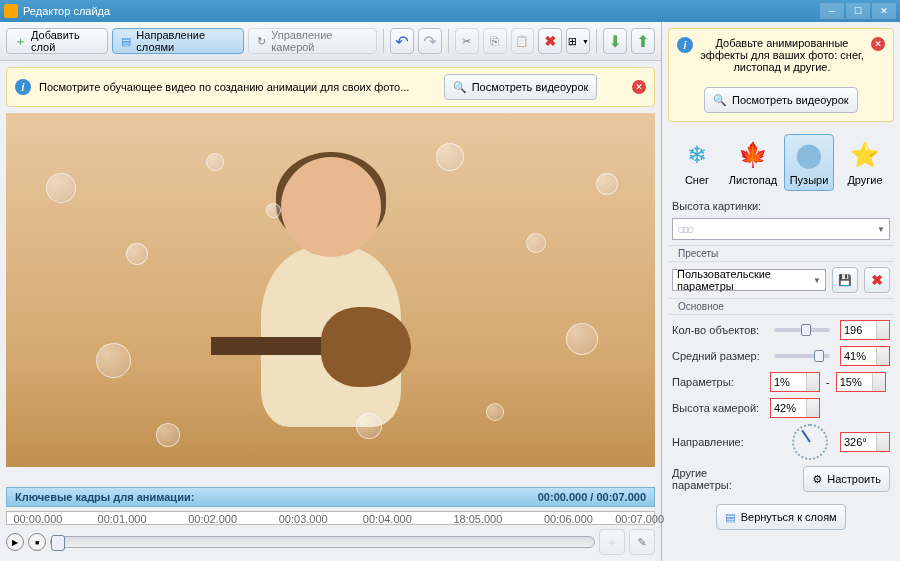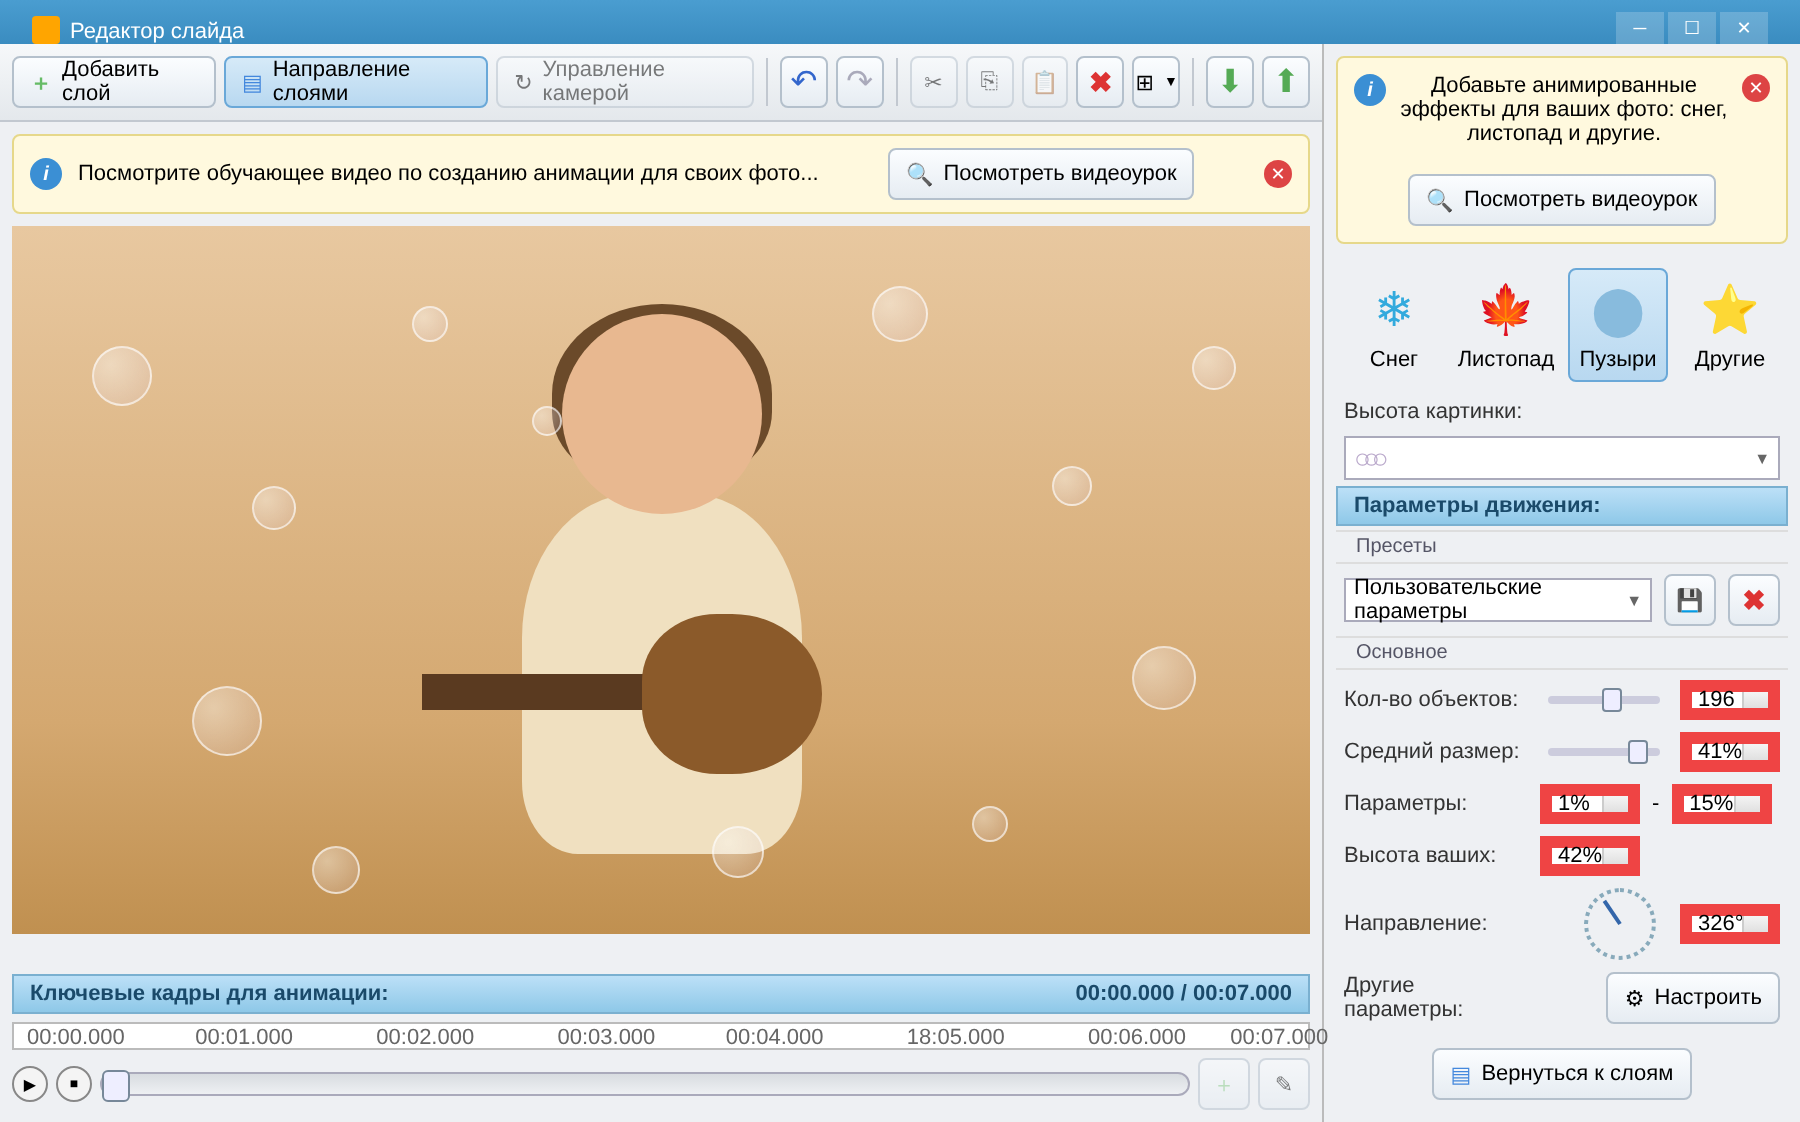--- a/index.html
+++ b/index.html
@@ -1,17 +1,17 @@
 <!DOCTYPE html>
 <html><head>
 <meta charset="utf-8">
 <style>
 *{box-sizing:border-box;margin:0;padding:0;font-family:Tahoma,Arial,sans-serif;font-size:11px}
 body{background:#e8e8e8;width:900px;height:561px;overflow:hidden;display:flex;flex-direction:column}
-.titlebar{background:linear-gradient(#4a9dd0,#3a8cc0);height:22px;display:flex;align-items:flex-end;padding:0 16px;color:#fff}
+.titlebar{background:linear-gradient(#4a9dd0,#3a8cc0);height:22px;display:flex;align-items:center;padding:0 4px;color:#fff}
 .titlebar .app-icon{width:14px;height:14px;background:#ffa500;border-radius:2px;margin-right:5px}
 .titlebar-btns{margin-left:auto;display:flex;gap:2px}
 .titlebar-btns div{width:24px;height:16px;background:rgba(255,255,255,.2);display:flex;align-items:center;justify-content:center;font-size:9px}
 .content{flex:1;display:flex;background:#eef0f3}
 .left{flex:1;display:flex;flex-direction:column;border-right:1px solid #bbb}
 .right{width:238px;display:flex;flex-direction:column}
 .toolbar{background:linear-gradient(#f6f8fa,#e4e8ec);padding:6px;display:flex;gap:4px;border-bottom:1px solid #c2c8d0;align-items:center}
 .btn{background:linear-gradient(#fbfdff,#e6ecf2);border:1px solid #b4c0cc;border-radius:4px;padding:4px 8px;display:inline-flex;align-items:center;gap:5px;cursor:pointer;height:26px}
 .btn.active{background:linear-gradient(#d6eaf8,#b8d8f0);border-color:#6aa8d8}
 .btn.disabled{opacity:.5}
@@ -40,21 +40,21 @@
 .right .hint-bar{margin:6px;text-align:center;flex-direction:column;padding:8px}
 .right .hint-bar .info-icon{position:absolute}
 .type-row{display:flex;gap:6px;padding:6px 10px;justify-content:space-between}
 .type-item{width:50px;display:flex;flex-direction:column;align-items:center;gap:3px;border:1px solid transparent;border-radius:4px;padding:4px;cursor:pointer}
 .type-item.active{background:linear-gradient(#d6eaf8,#b8d8f0);border-color:#6aa8d8}
 .type-item .ic{width:32px;height:32px;display:flex;align-items:center;justify-content:center;font-size:24px}
 .field{display:flex;align-items:center;padding:3px 10px;gap:6px}
 .field label{width:92px;color:#333}
 .combo{flex:1;height:22px;border:1px solid #aab;background:#fff;padding:0 4px;display:flex;align-items:center;position:relative}
 .combo:after{content:"▼";position:absolute;right:4px;font-size:8px;color:#666}
-.spin{width:50px;height:20px;border:6px solid #ef4444;background:#fff;display:flex;align-items:center;padding:0 3px;position:relative}
+.spin{width:50px;height:20px;border:1px solid #ef4444;background:#fff;display:flex;align-items:center;padding:0 3px;position:relative}
 .spin:after{content:"";position:absolute;right:0;top:0;width:12px;height:100%;border-left:1px solid #ccc;background:linear-gradient(#f4f4f4,#e0e0e0)}
 .spin .ar{position:absolute;right:2px;font-size:6px;color:#555;line-height:1}
 .spin .ar.u{top:2px}.spin .ar.d{bottom:2px}
 .slider-sm{flex:1;height:4px;background:#ccd;border-radius:2px;position:relative;margin:0 4px}
 .slider-sm .th{position:absolute;top:-4px;width:10px;height:12px;background:#eef;border:1px solid #789;border-radius:2px}
 .group-lbl{background:#eef0f3;color:#556;padding:2px 10px;font-size:10px;border-top:1px solid #ddd;border-bottom:1px solid #ddd;margin:2px 6px}
 .dial{width:36px;height:36px;border:2px dotted #8ab;border-radius:50%;position:relative;margin-left:auto;margin-right:6px}
 .dial:after{content:"";position:absolute;left:50%;top:2px;width:2px;height:14px;background:#36a;transform-origin:bottom;transform:translateX(-50%) rotate(-34deg)}
 .section-hdr.rt{margin:0 6px}
 .right-body{flex:1;overflow:auto;display:flex;flex-direction:column}
@@ -228,21 +228,20 @@
 
       <div class="field">
           <label>Высота картинки:</label>
         </div>
       <div class="field">
           <div class="combo">
             <span style="font-size:14px;letter-spacing:-4px;color:#bac">○○○</span>
           </div>
         </div>
 
-      <div class="section-hdr rt">Параметры движения:</div>
       <div class="group-lbl">Пресеты</div>
       <div class="field">
         <div class="combo">
             <span>Пользовательские параметры</span>
           </div>
         <div class="btn iconbtn">
             <span style="color:#36c">💾</span>
           </div>
         <div class="btn iconbtn">
             <span class="red-x">✖</span>
@@ -281,21 +280,21 @@
             <span class="ar d">▼</span>
           </div>
         <span>-</span>
         <div class="spin">
             <span>15%</span>
             <span class="ar u">▲</span>
             <span class="ar d">▼</span>
           </div>
       </div>
       <div class="field">
-        <label>Высота ваших:</label>
+        <label>Высота камерой:</label>
         <div class="spin">
             <span>42%</span>
             <span class="ar u">▲</span>
             <span class="ar d">▼</span>
           </div>
       </div>
       <div class="field" style="align-items:center">
         <label>Направление:</label>
         <div class="dial"></div>
         <div class="spin">

